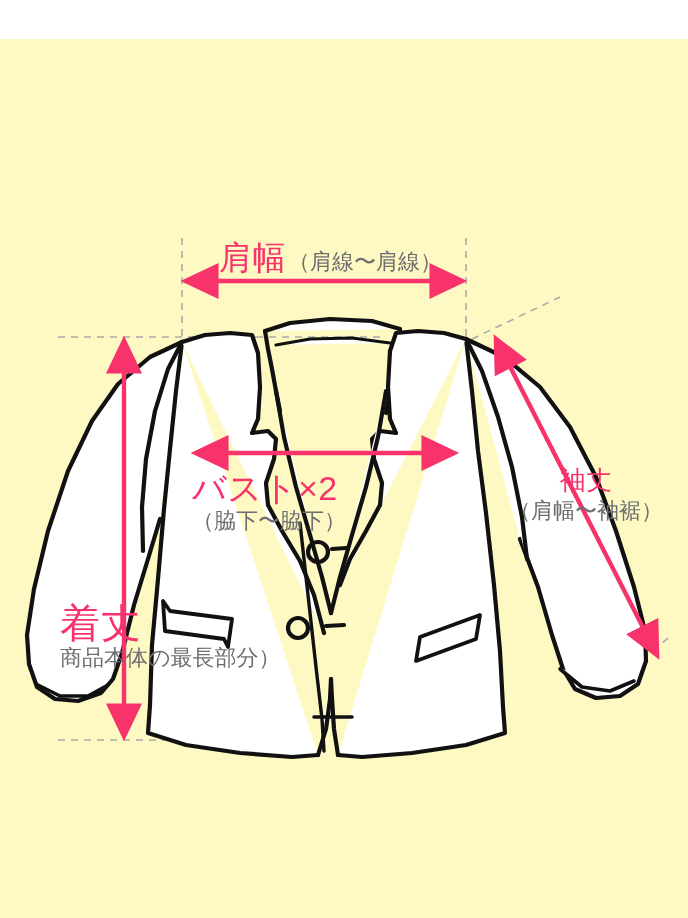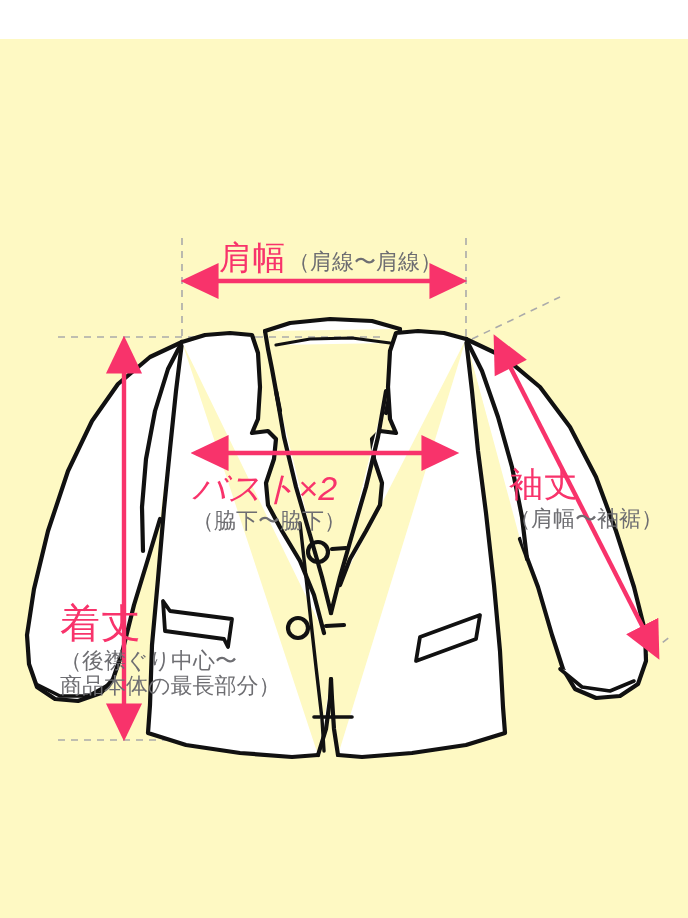--- a/index.html
+++ b/index.html
@@ -63,21 +63,21 @@
     left: 192px;
     top: 432px;
   }
   #label-bust .main { font-size: 34px; }
   #label-bust .sub  { font-size: 22px; margin-top: 6px; }
 
   #label-sleeve {
     left: 509px;
     top: 428px;
   }
-  #label-sleeve .main { font-size: 34px; }
+  #label-sleeve .main { font-size: 26px; text-align: center; }
   #label-sleeve .sub  { font-size: 22px; margin-top: 6px; }
 
   #label-length {
     left: 60px;
     top: 564px;
   }
   #label-length .main { font-size: 40px; }
   #label-length .sub  { font-size: 22px; margin-top: 6px; }
   #label-length .sub2 { font-size: 22px; margin-top: 3px; }
 </style>
@@ -177,28 +177,27 @@
   </svg>
 
   <div class="lbl" id="label-shoulder">
     <div class="row">
       <span class="main" style="color:#F8336B;">肩幅</span>
       <span class="sub" style="color:#6E6E72;">（肩線〜肩線）</span>
     </div>
   </div>
 
   <div class="lbl" id="label-bust">
-    <span class="main" style="color:#F8336B;font-style:italic;">バスト×2</span>
+    <span class="main" style="color:#F8336B;">バスト×2</span>
     <span class="sub" style="color:#6E6E72;font-family:Liberation Mono, monospace;">（脇下〜脇下）</span>
   </div>
 
   <div class="lbl" id="label-sleeve">
     <span class="main" style="color:#F8336B;">袖丈</span>
     <span class="sub" style="color:#6E6E72;">（肩幅〜袖裾）</span>
   </div>
 
   <div class="lbl" id="label-length">
     <span class="main" style="color:#F8336B;">着丈</span>
-    <span class="sub" style="color:#6E6E72;">（後襟ぐり中心〜</span>
     <span class="sub2" style="color:#6E6E72;text-align:right;">商品本体の最長部分）</span>
   </div>
 
 </div>
 
 </body></html>

